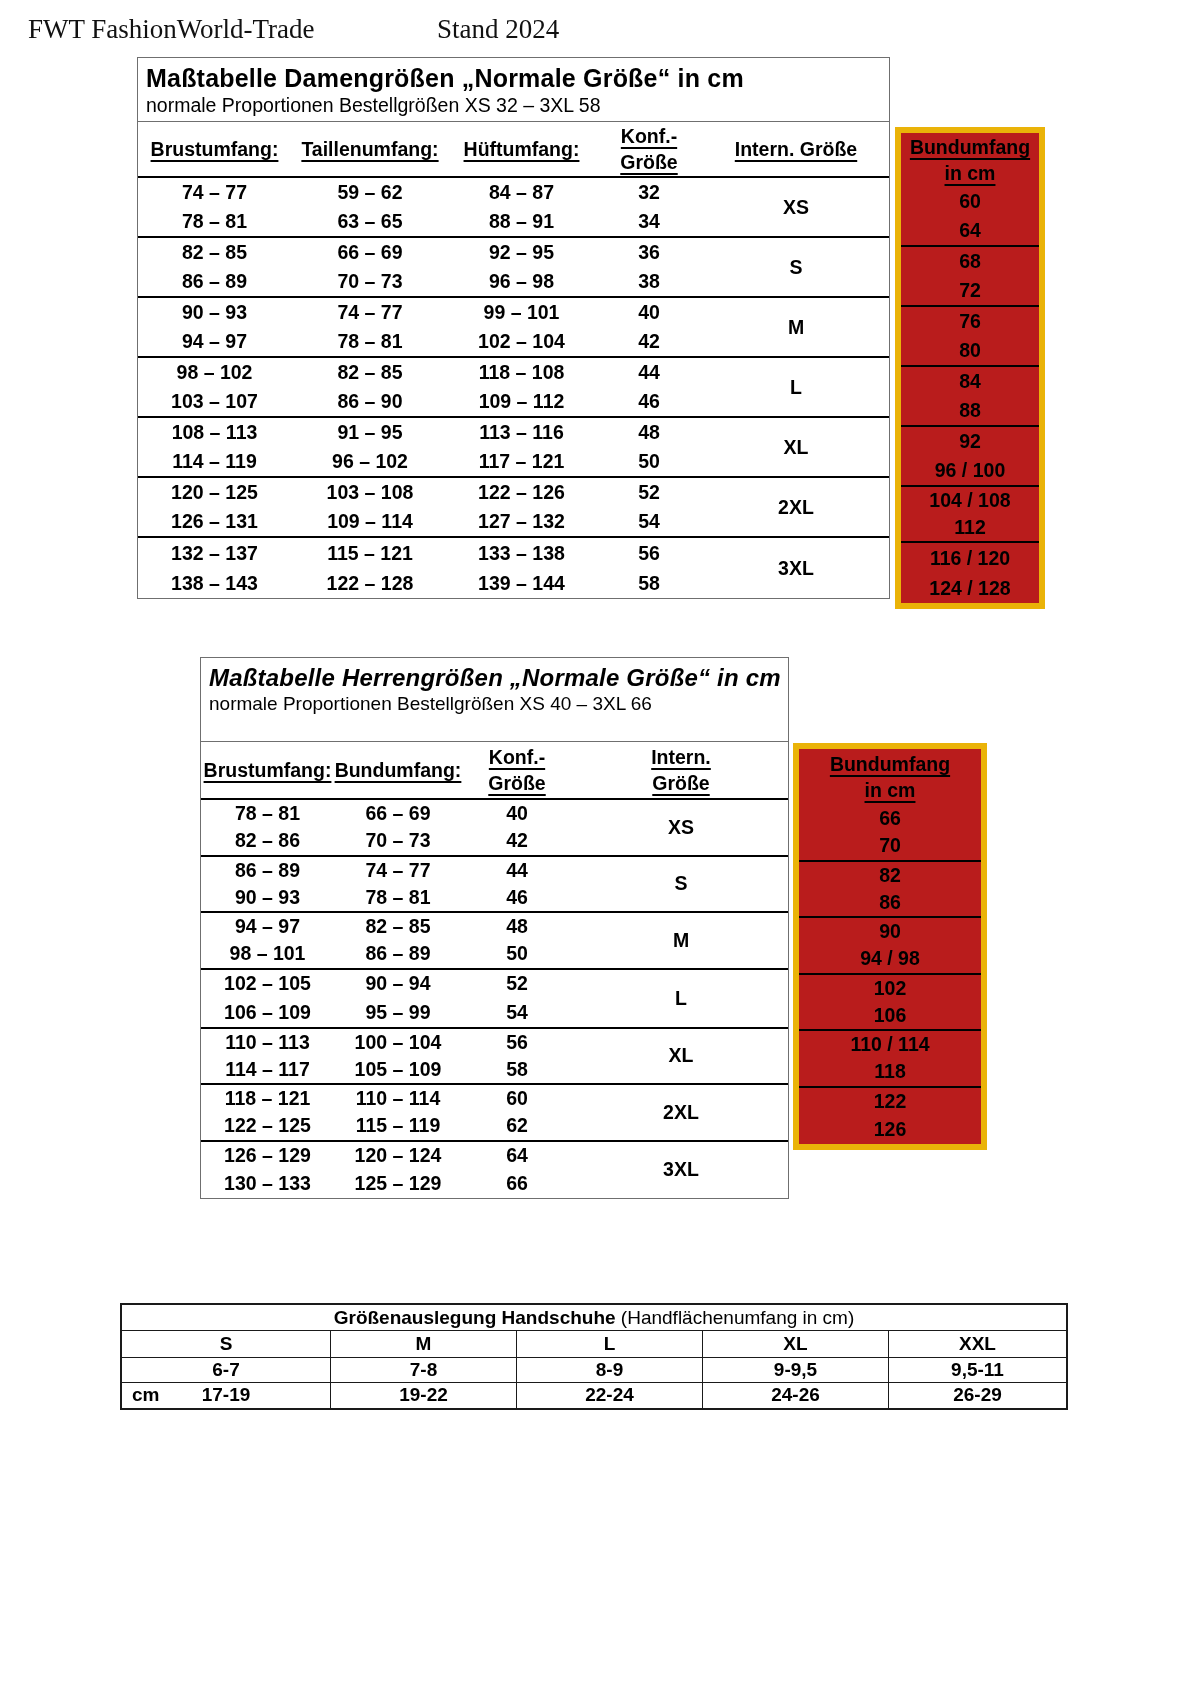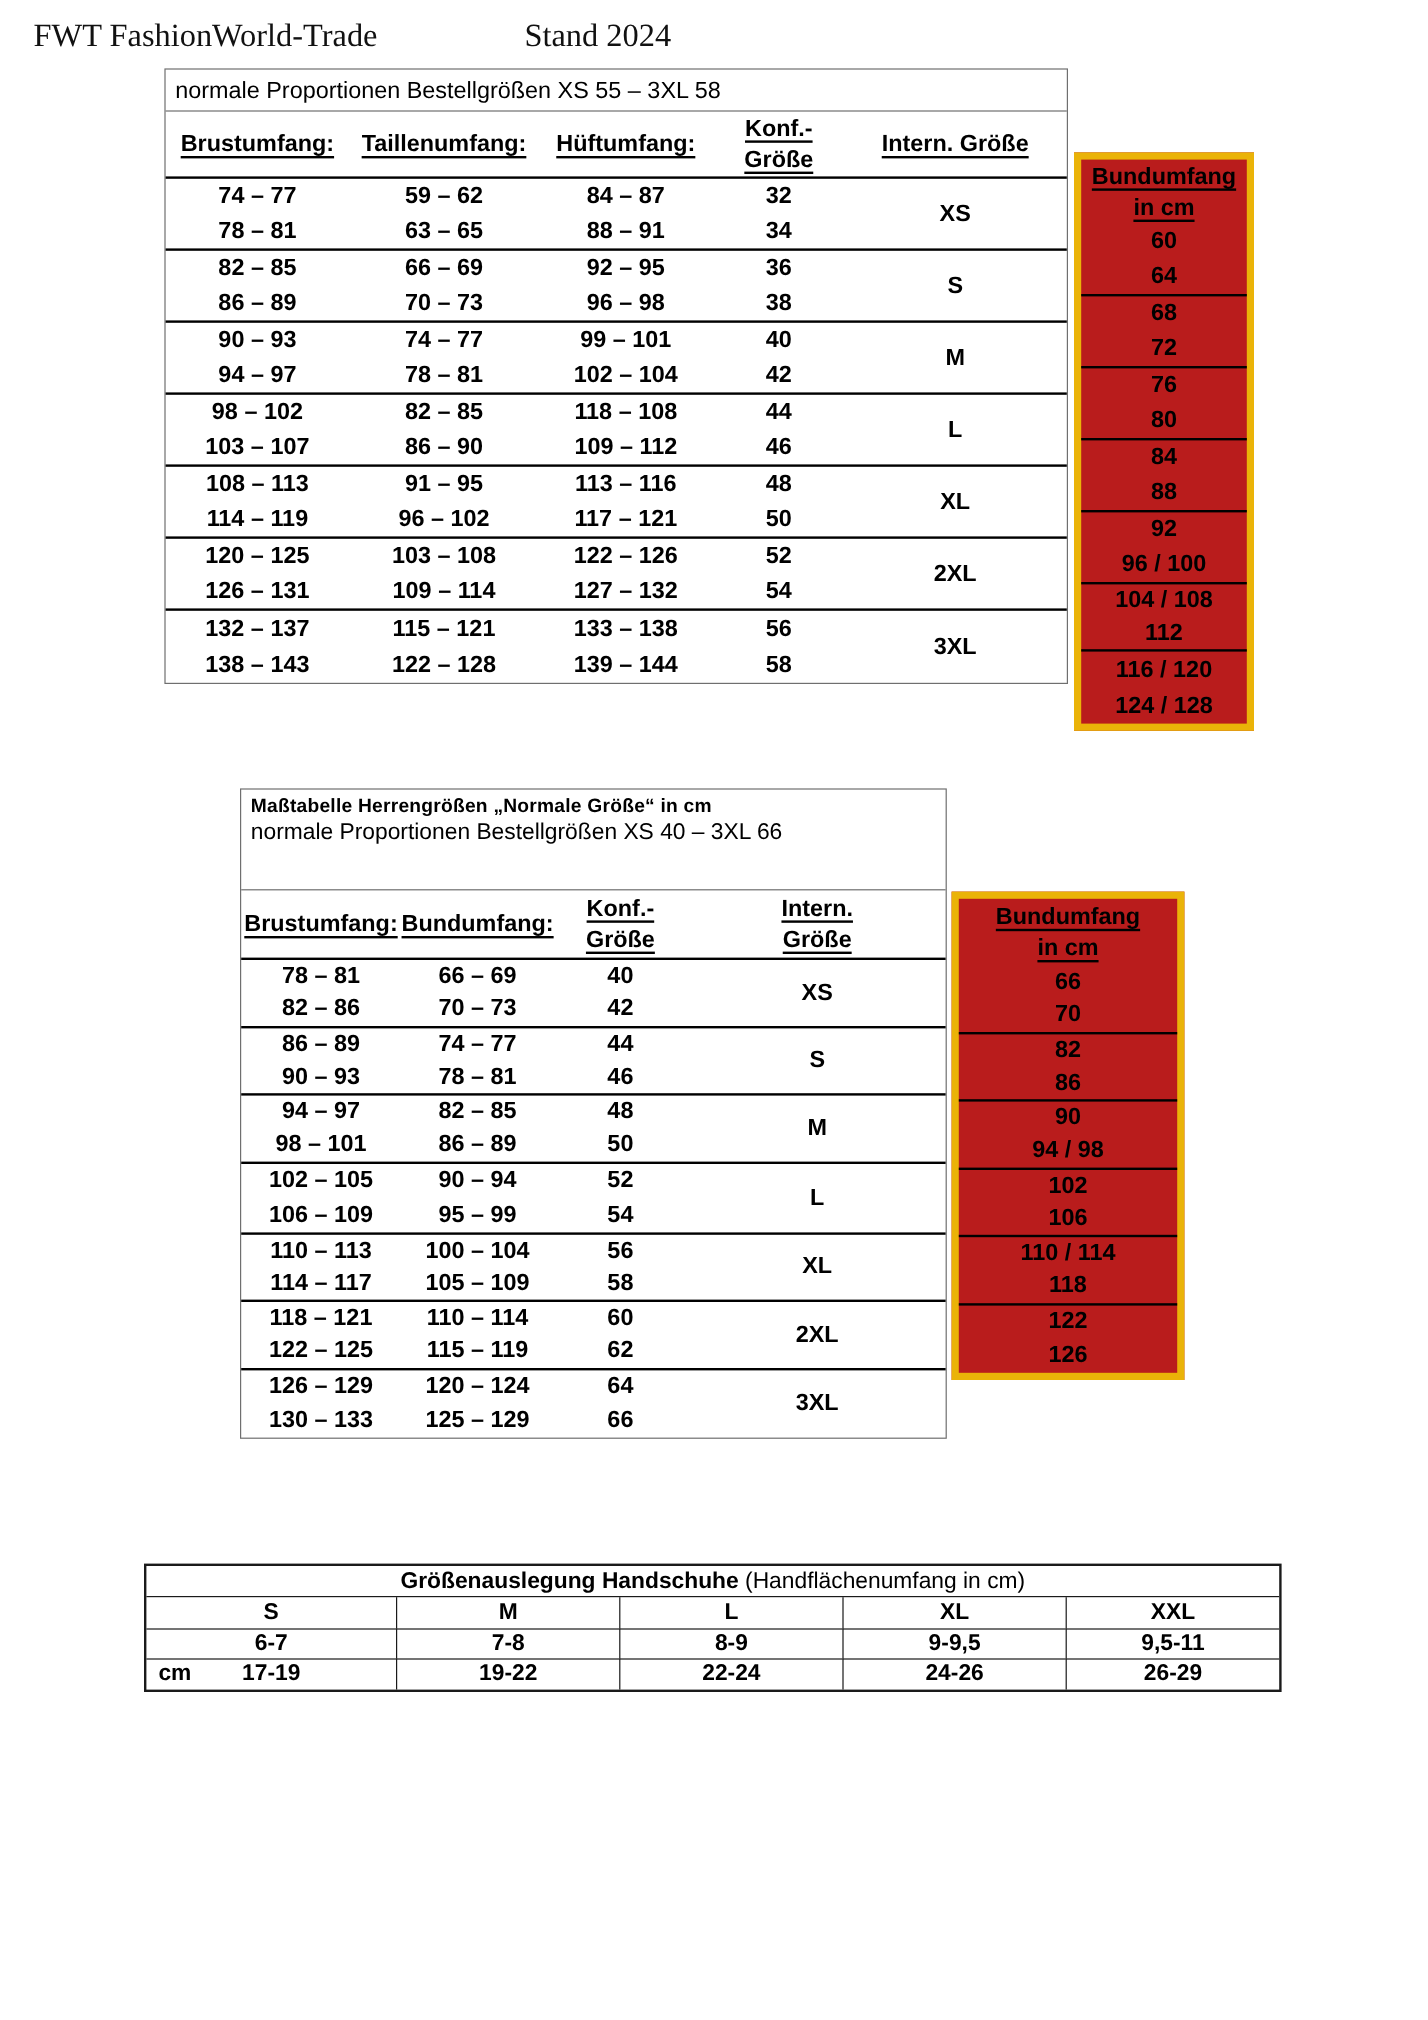--- a/index.html
+++ b/index.html
@@ -52,21 +52,22 @@
 <body>
 
 <div class="page">
 
   <div class="pagehead brand">FWT FashionWorld-Trade</div>
   <div class="pagehead stand">Stand 2024</div>
 
   <div class="sizetable" id="women" style="left:137px; top:57px; width:908px; height:549px;">
     <div class="mainbox" style="width:753px;">
       <div class="titleblock">
-        <div class="tbl-sub">normale Proportionen Bestellgrößen XS 55 – 3XL 58</div>
+        <div class="tbl-title">Maßtabelle Damengrößen „Normale Größe“ in cm</div>
+        <div class="tbl-sub">normale Proportionen Bestellgrößen XS 32 – 3XL 58</div>
       </div>
       <div class="headrow" id="women-heads" style="grid-template-columns:153px 158px 145px 110px 184px; height:56px;">
           <div class="hcell">Brustumfang:</div>
           <div class="hcell">Taillenumfang:</div>
           <div class="hcell">Hüftumfang:</div>
           <div class="hcell">Konf.-
 Größe</div>
           <div class="hcell">Intern. Größe</div>
         </div>
       <div id="women-body">
@@ -181,21 +182,21 @@
             <div class="cell">116 / 120</div>
             <div class="cell">124 / 128</div>
           </div>
         </div>
     </div>
   </div>
 
   <div class="sizetable" id="men" style="left:200px; top:657px; width:787px; height:542px;">
     <div class="mainbox" style="width:589px;">
       <div class="titleblock" style="height:84px;">
-        <div class="tbl-title" style="font-size:16px;">Maßtabelle Herrengrößen „Normale Größe“ in cm</div>
+        <div class="tbl-title" style="font-size:24px;font-style:italic;">Maßtabelle Herrengrößen „Normale Größe“ in cm</div>
         <div class="tbl-sub" style="font-size:19px;">normale Proportionen Bestellgrößen XS 40 – 3XL 66</div>
       </div>
       <div class="headrow" id="men-heads" style="grid-template-columns:133px 128px 110px 218px; height:58px;">
           <div class="hcell">Brustumfang:</div>
           <div class="hcell">Bundumfang:</div>
           <div class="hcell">Konf.-
 Größe</div>
           <div class="hcell">Intern.
 Größe</div>
         </div>

